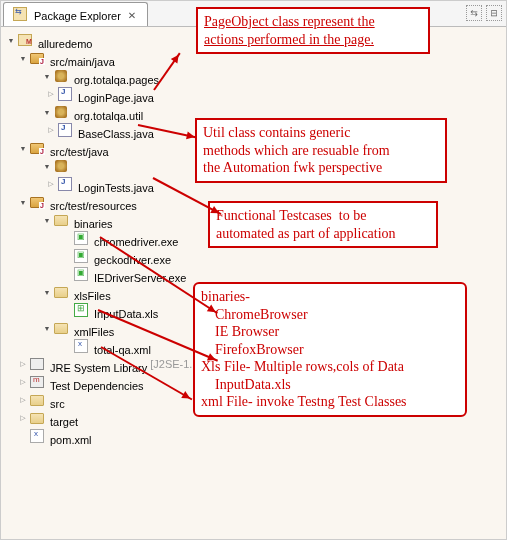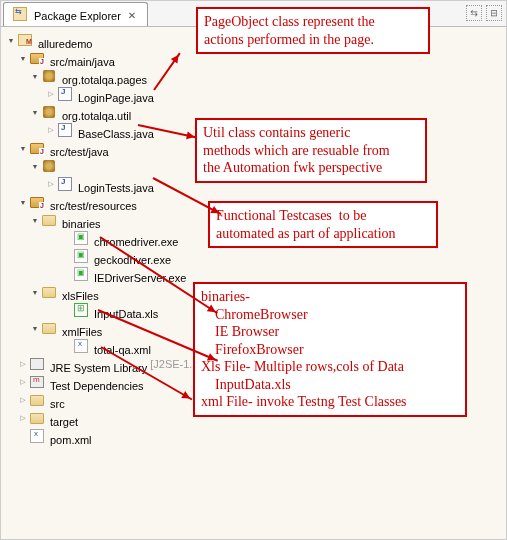--- a/index.html
+++ b/index.html
@@ -37,21 +37,21 @@
     .icon-nav::after { content: "⇆"; position: absolute; font-size: 8px; color: #35a; left: 1px; top: -1px; }
     .label { padding: 1px 3px; margin-top: 7px; }
     .label.selected { background: #3399ff; color: #fff; border: 1px dotted #fff; }
     .decoration { color: #999; font-family: Arial; }
     .annotation { position: absolute; border: 2px solid #c00; background: #fff; color: #c00; font-family: "Comic Sans MS", cursive; font-size: 14px; padding: 4px 6px; line-height: 1.25; }
     .ann-line { white-space: pre; }
     .arrow { position: absolute; height: 2px; background: #c00; transform-origin: left center; }
     .arrow::after { content: ""; position: absolute; right: -2px; top: -3px; border: 4px solid transparent; border-left: 8px solid #c00; }
     .pad-0 { padding-left: 4px; }
     .pad-1 { padding-left: 16px; text-align: right; }
-    .pad-2 { padding-left: 28px; }
+    .pad-2 { padding-left: 40px; }
     .pad-3 { padding-left: 44px; }
     .pad-4 { padding-left: 60px; }
   </style>
 </head>
 <body>
 
 <div class="tab-bar">
   <div class="tab">
     <span class="icon">
         <span class="icon-nav"></span>
@@ -232,34 +232,34 @@
     </div>
   <div class="tree-row pad-1">
       <span class="twisty none"></span>
       <span class="icon">
         <span class="icon-xml"></span>
       </span>
       <span class="label">pom.xml</span>
     </div>
 </div>
 
-<div class="annotation" style="left:195px; top:6px; width:234px;"><span class="ann-line">PageObject class represent the
+<div class="annotation" style="left:195px; top:6px; width:234px;text-decoration:underline;"><span class="ann-line">PageObject class represent the
 actions performed in the page.</span></div>
 <div class="arrow" style="left:153px; top:88px; width:45px; transform: rotate(-55deg);"></div>
 
-<div class="annotation" style="left:194px; top:117px; width:232px;"><span class="ann-line">Util class contains generic
+<div class="annotation" style="left:194px; top:117px; width:252px;"><span class="ann-line">Util class contains generic
 methods which are resuable from
 the Automation fwk perspective</span></div>
 <div class="arrow" style="left:137px; top:123px; width:60px; transform: rotate(12deg);"></div>
 
 <div class="annotation" style="left:207px; top:200px; width:230px;"><span class="ann-line">Functional Testcases  to be
 automated as part of application</span></div>
 <div class="arrow" style="left:152px; top:176px; width:77px; transform: rotate(28deg);"></div>
 
-<div class="annotation" style="left:192px; top:281px; width:274px;"><span class="ann-line">binaries-
+<div class="annotation" style="left:192px; top:281px; width:274px;border-radius:6px;"><span class="ann-line">binaries-
     ChromeBrowser
     IE Browser
     FirefoxBrowser
 Xls File- Multiple rows,cols of Data
     InputData.xls
 xml File- invoke Testng Test Classes</span></div>
 <div class="arrow" style="left:99px; top:235px; width:140px; transform: rotate(33deg);"></div>
 <div class="arrow" style="left:97px; top:308px; width:130px; transform: rotate(23deg);"></div>
 <div class="arrow" style="left:100px; top:345px; width:105px; transform: rotate(30deg);"></div>
 

